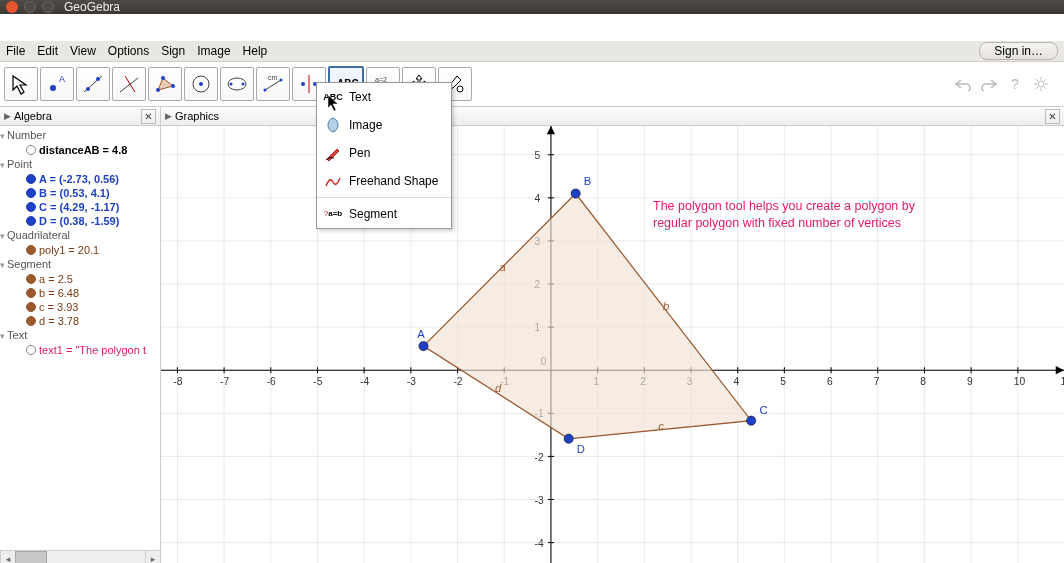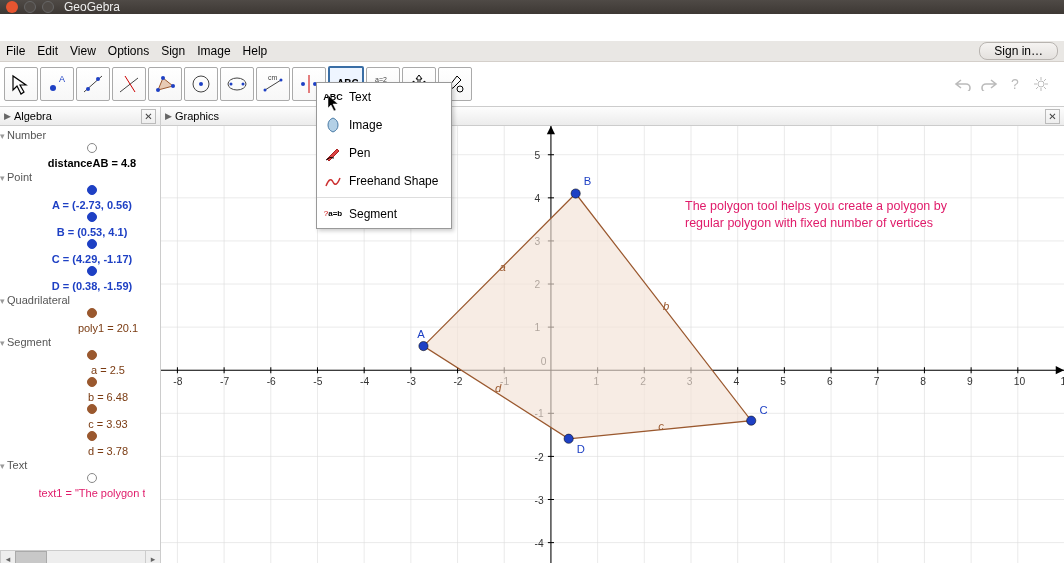--- a/index.html
+++ b/index.html
@@ -100,27 +100,27 @@
   }
   .algebra-content {
     flex:1;
     overflow:hidden;
     padding:2px 2px 2px 0;
     font-size:11px;
     line-height:14px;
   }
   .alg-group { color:#555; padding-left:0; }
   .alg-group::before { content:"▾ "; color:#999; font-size:9px;}
-  .alg-item { padding-left:26px; display:flex; align-items:center; gap:3px;flex-direction:column;}
+  .alg-item { padding-left:26px; display:flex; align-items:center; gap:3px;}
   .alg-item .bullet { width:8px;height:8px;border-radius:50%;border:1px solid #888; background:#fff;flex-shrink:0;}
   .alg-item .bullet.filled { background:#1e40c4; border-color:#1e40c4;}
   .alg-item .label { white-space:nowrap; overflow:hidden; text-overflow:ellipsis;}
   .alg-item .label.bold { font-weight:bold;}
   .blue { color:#1e40c4;}
-  .brown { color:#7a3b12;margin-left:32px;}
+  .brown { color:#7a3b12;}
   .black { color:#000;}
   .pink { color:#e01b6a;}
   
   .alg-scroll { height:16px; background:#eee; border-top:1px solid #ccc; display:flex;}
   .alg-scroll .thumb { width:30px; background:#c8c8c8; border:1px solid #aaa;}
   .alg-scroll .track { flex:1;}
   .alg-scroll .arrow {width:14px; display:flex;align-items:center;justify-content:center;font-size:9px;color:#666;border-left:1px solid #ccc;}
 
   .graphics {
     flex:1;
@@ -507,21 +507,21 @@
           <text x="325.4" y="259" font-size="11" fill="#9a582e" font-style="italic">d</text>
           <circle cx="255.785" cy="214.48" r="4.5" fill="#1e40c4" stroke="#000" stroke-width="0.5"></circle>
           <text x="249.785" y="206.48" font-size="11" fill="#1e40c4">A</text>
           <circle cx="404.115" cy="65.80000000000001" r="4.5" fill="#1e40c4" stroke="#000" stroke-width="0.5"></circle>
           <text x="412.115" y="57.80000000000001" font-size="11" fill="#1e40c4">B</text>
           <circle cx="575.1949999999999" cy="287.14" r="4.5" fill="#1e40c4" stroke="#000" stroke-width="0.5"></circle>
           <text x="583.1949999999999" y="281.14" font-size="11" fill="#1e40c4">C</text>
           <circle cx="397.29" cy="304.78" r="4.5" fill="#1e40c4" stroke="#000" stroke-width="0.5"></circle>
           <text x="405.29" y="318.78" font-size="11" fill="#1e40c4">D</text>
         </svg>
-      <div class="annotation" id="annotation" style="top:72px; left:524px;">
+      <div class="annotation" id="annotation" style="top:72px; left:492px;">
         <div>The polygon tool helps you create a polygon by</div>
         <div>regular polygon with fixed number of vertices</div>
       </div>
     </div>
   </div>
 </div>
 
 <div class="inputbar">
   <span>Input:</span>
   <input type="text" value="" style="">

